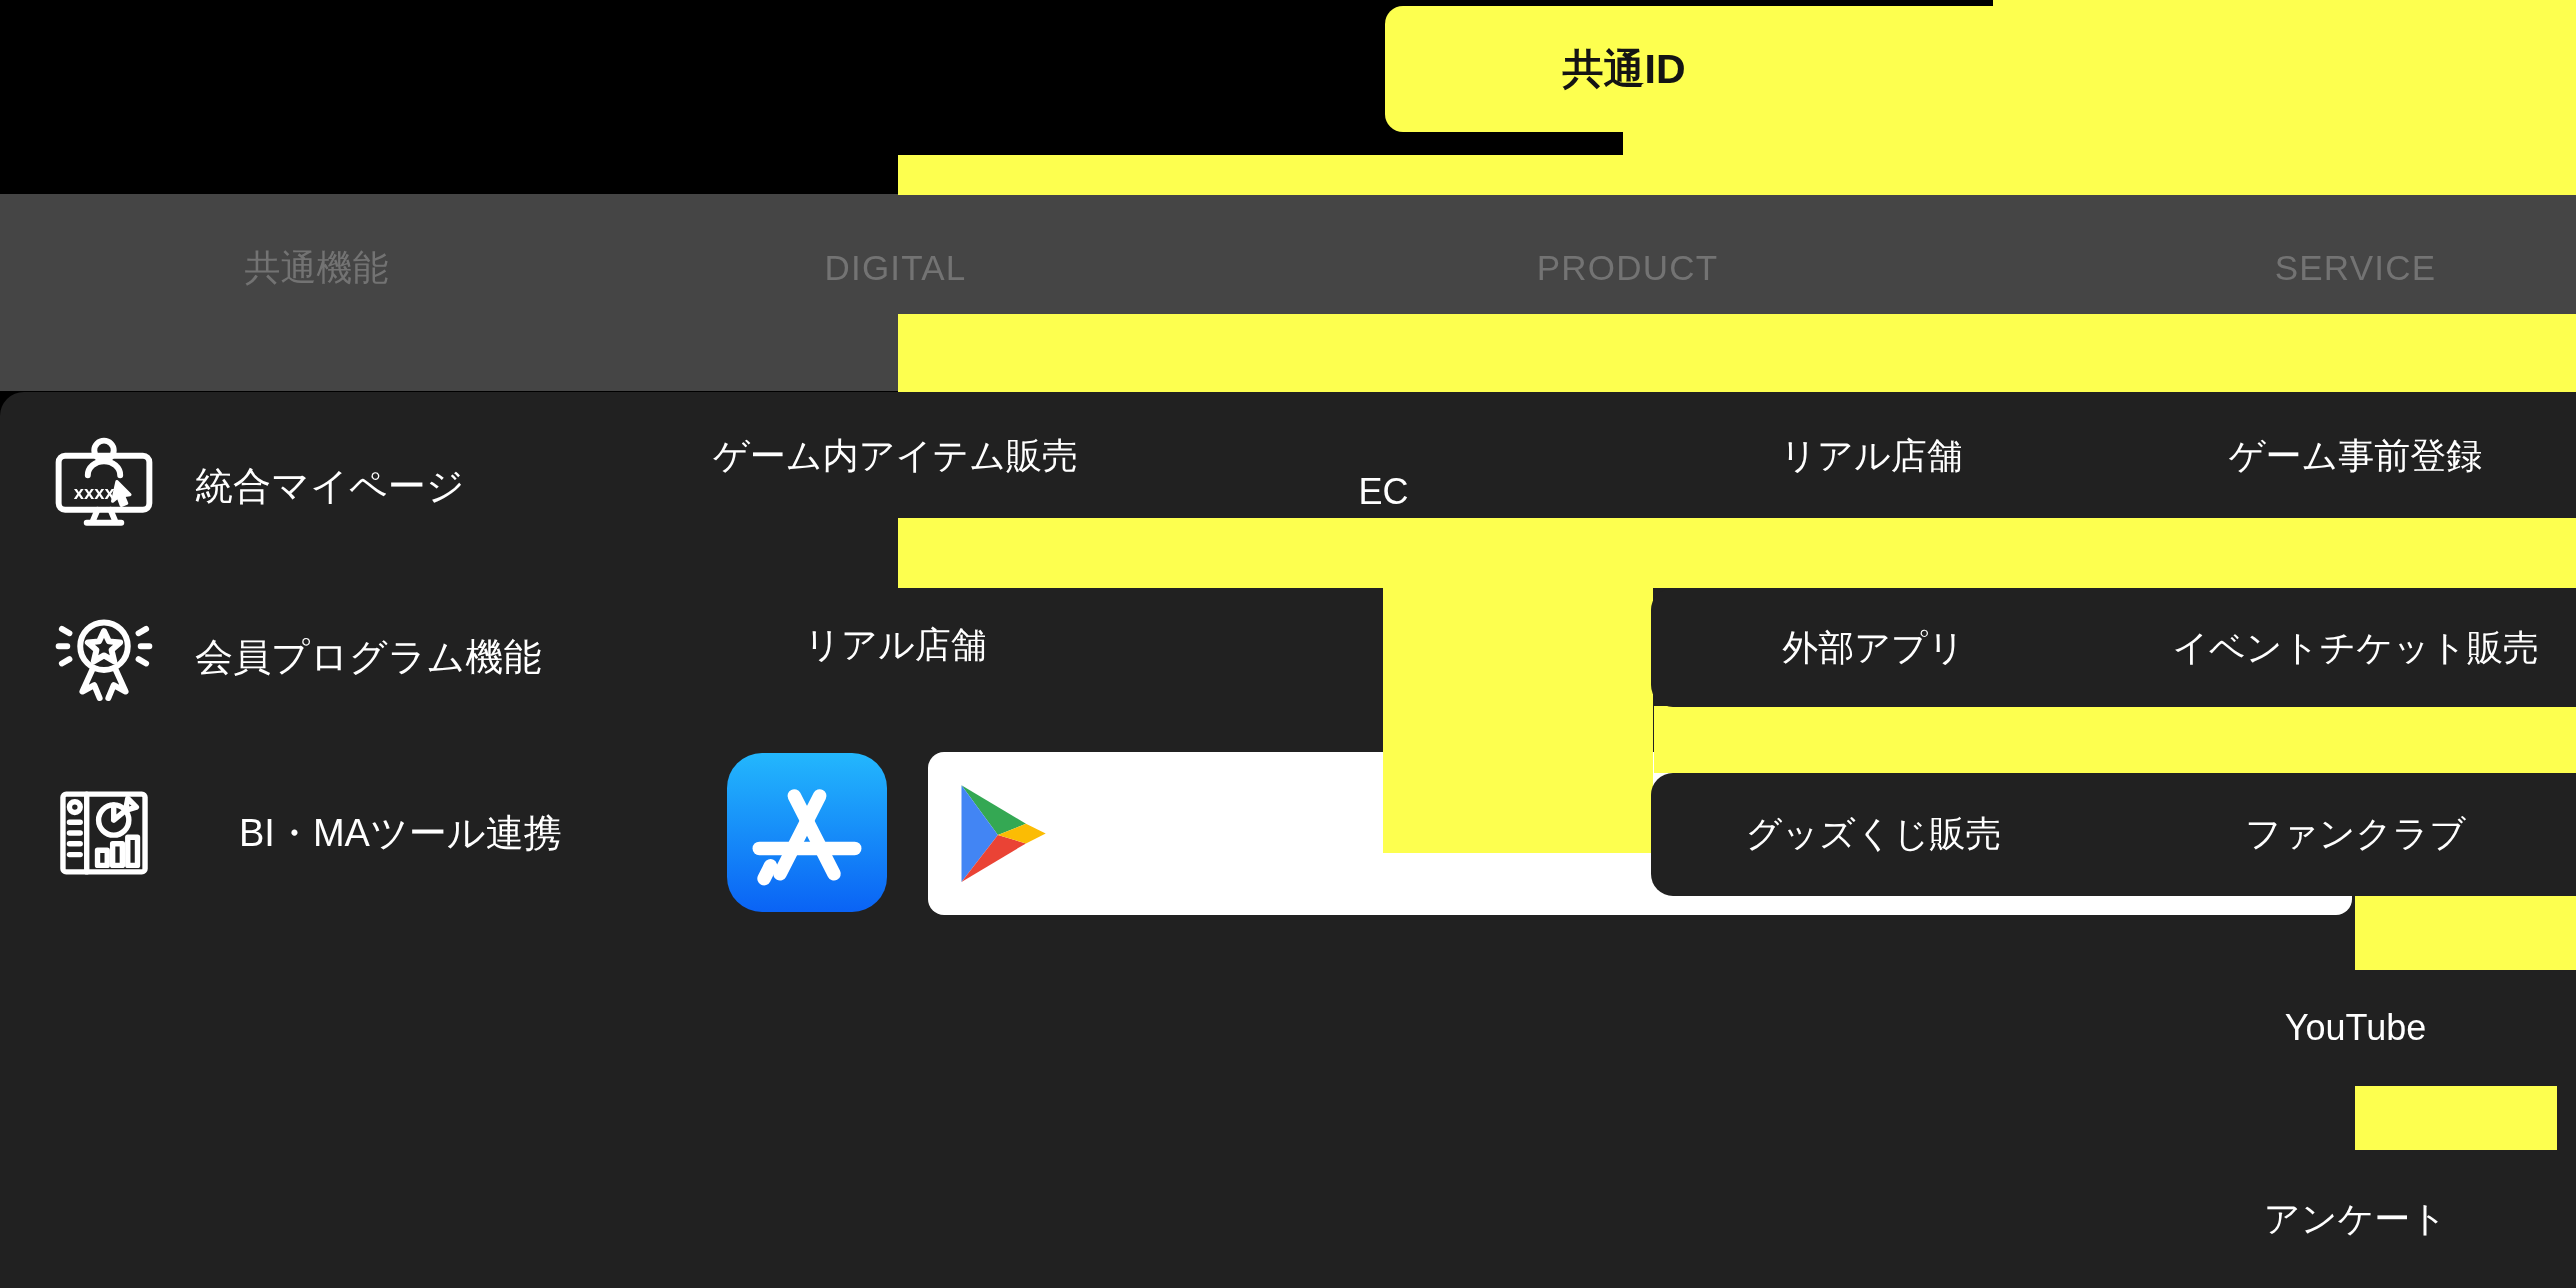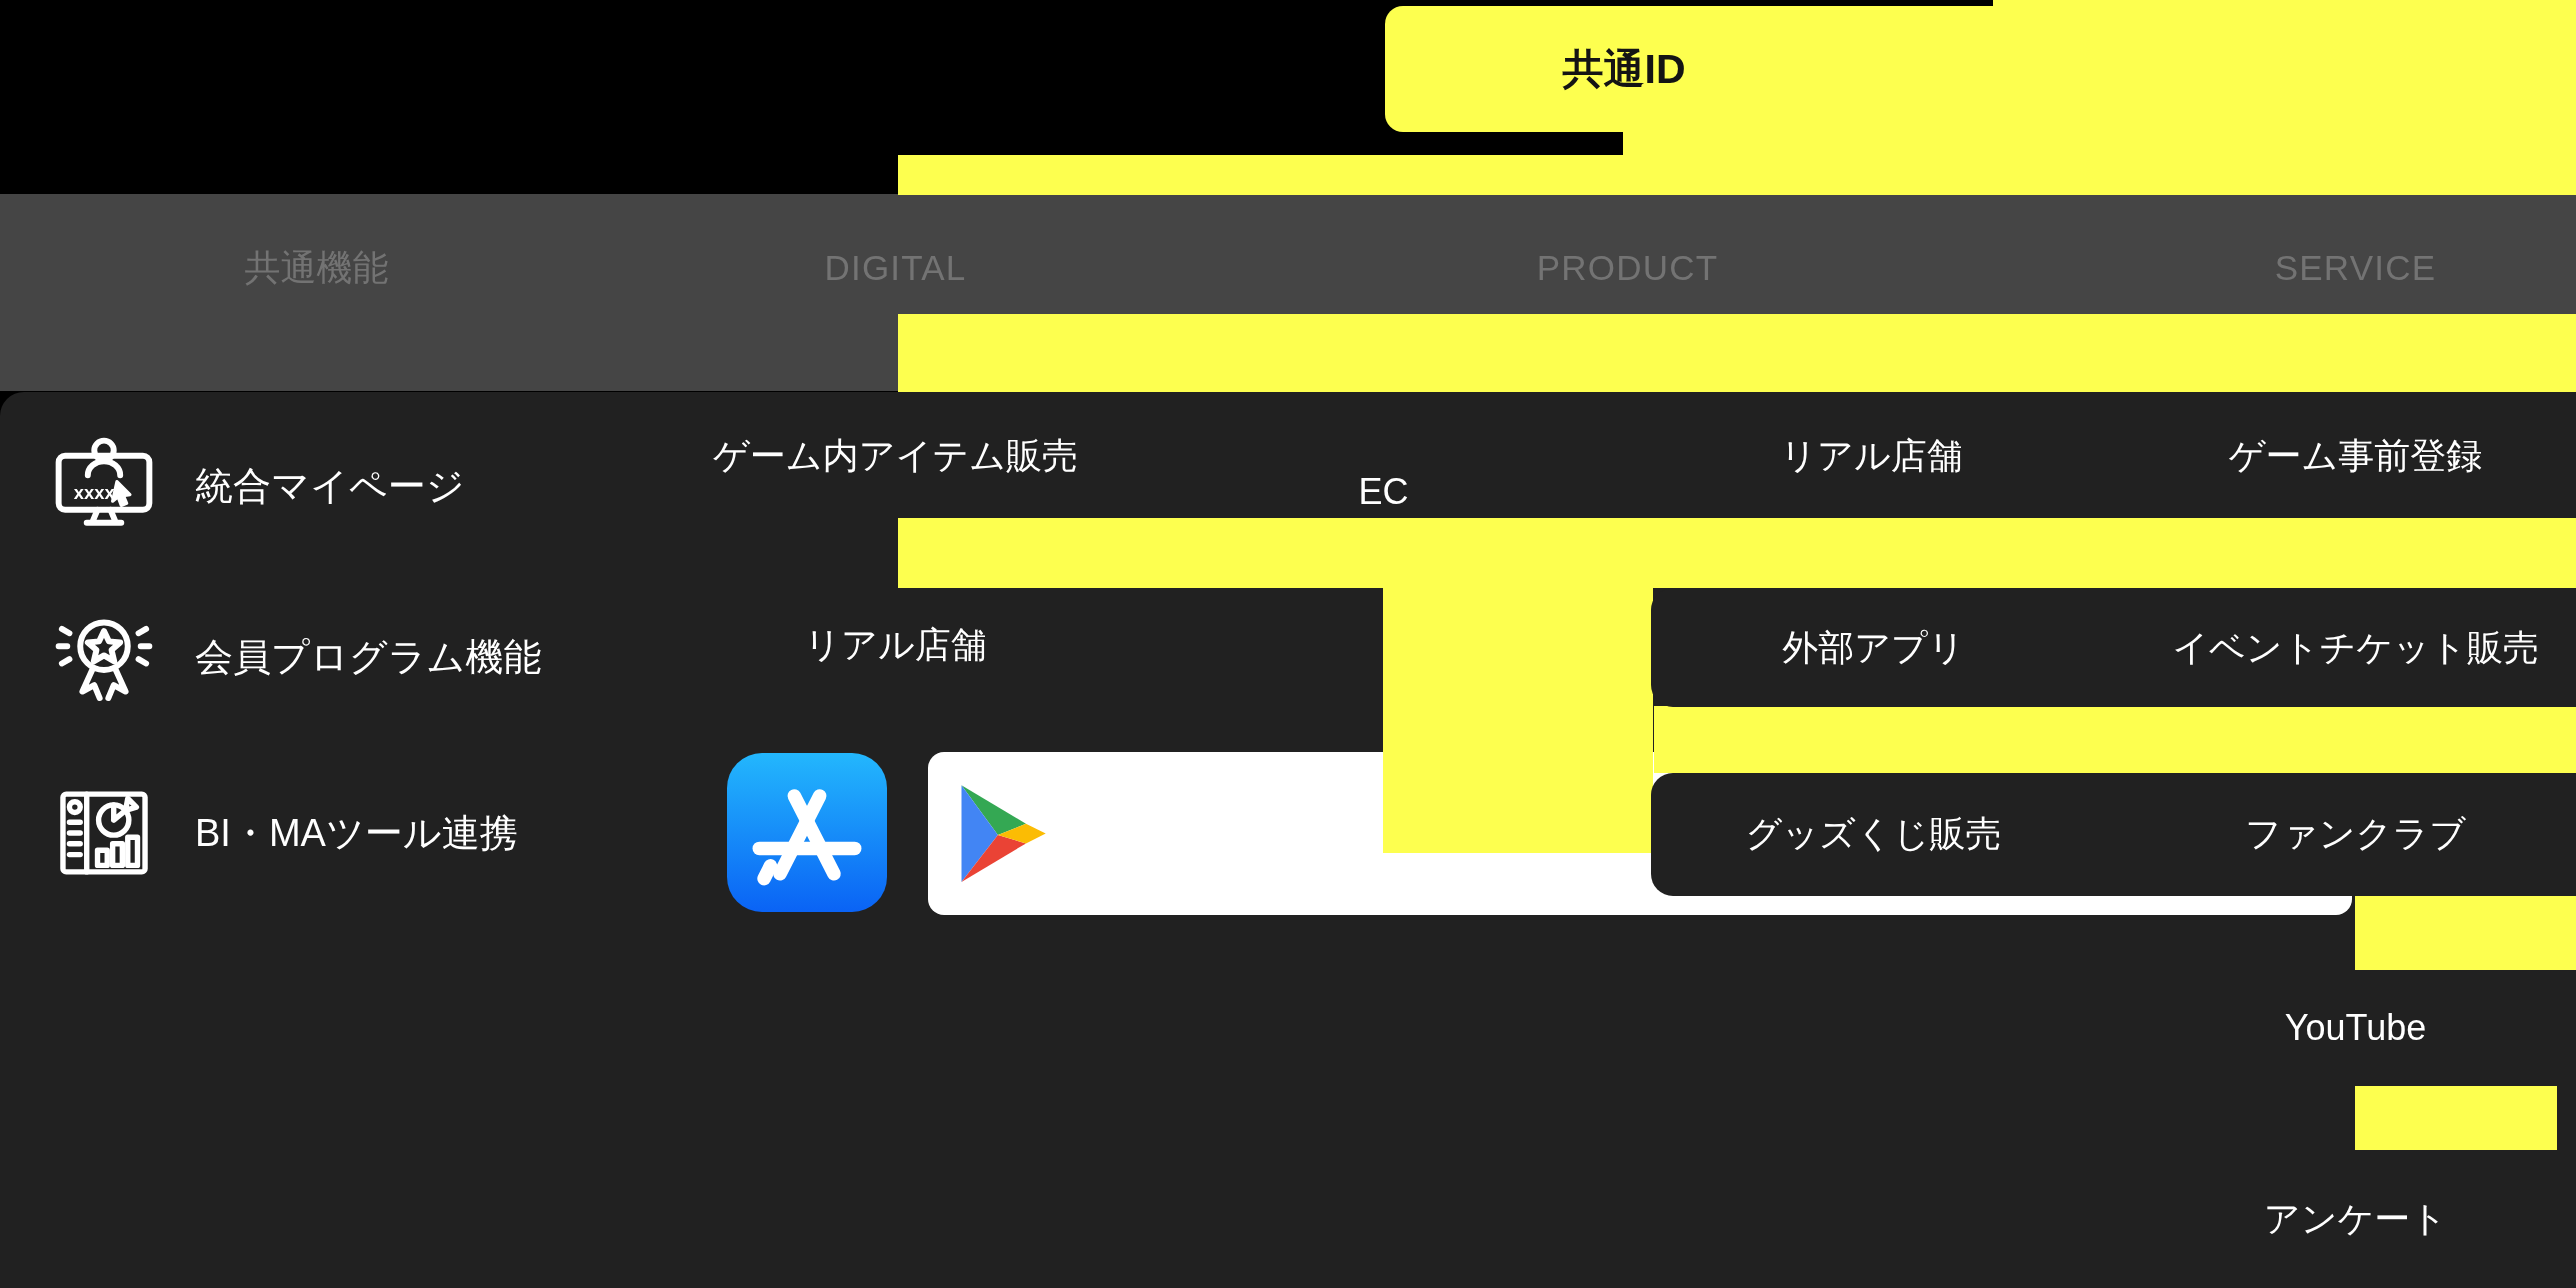--- a/index.html
+++ b/index.html
@@ -141,16 +141,16 @@
       <circle cx="23" cy="26" r="5"></circle>
       <path d="M18 40 h10 M18 50 h10 M18 60 h10 M18 70 h10"></path>
       <circle cx="59" cy="38" r="14"></circle>
       <path d="M59 38 L70 29 M59 38 V24"></path>
       <path d="M72 18 l8 8 l-10 3 z"></path>
       <rect x="44" y="66" width="9" height="14"></rect>
       <rect x="58" y="60" width="9" height="20"></rect>
       <rect x="72" y="54" width="9" height="26"></rect>
     </g>
   </svg>
-  <div class="abs side-label" style="top:779px;">BI・MAツール連携</div>
+  <div class="abs side-label" style="top:779px;margin-left:44px;">BI・MAツール連携</div>
 
 </div>
 
 
 </body></html>

